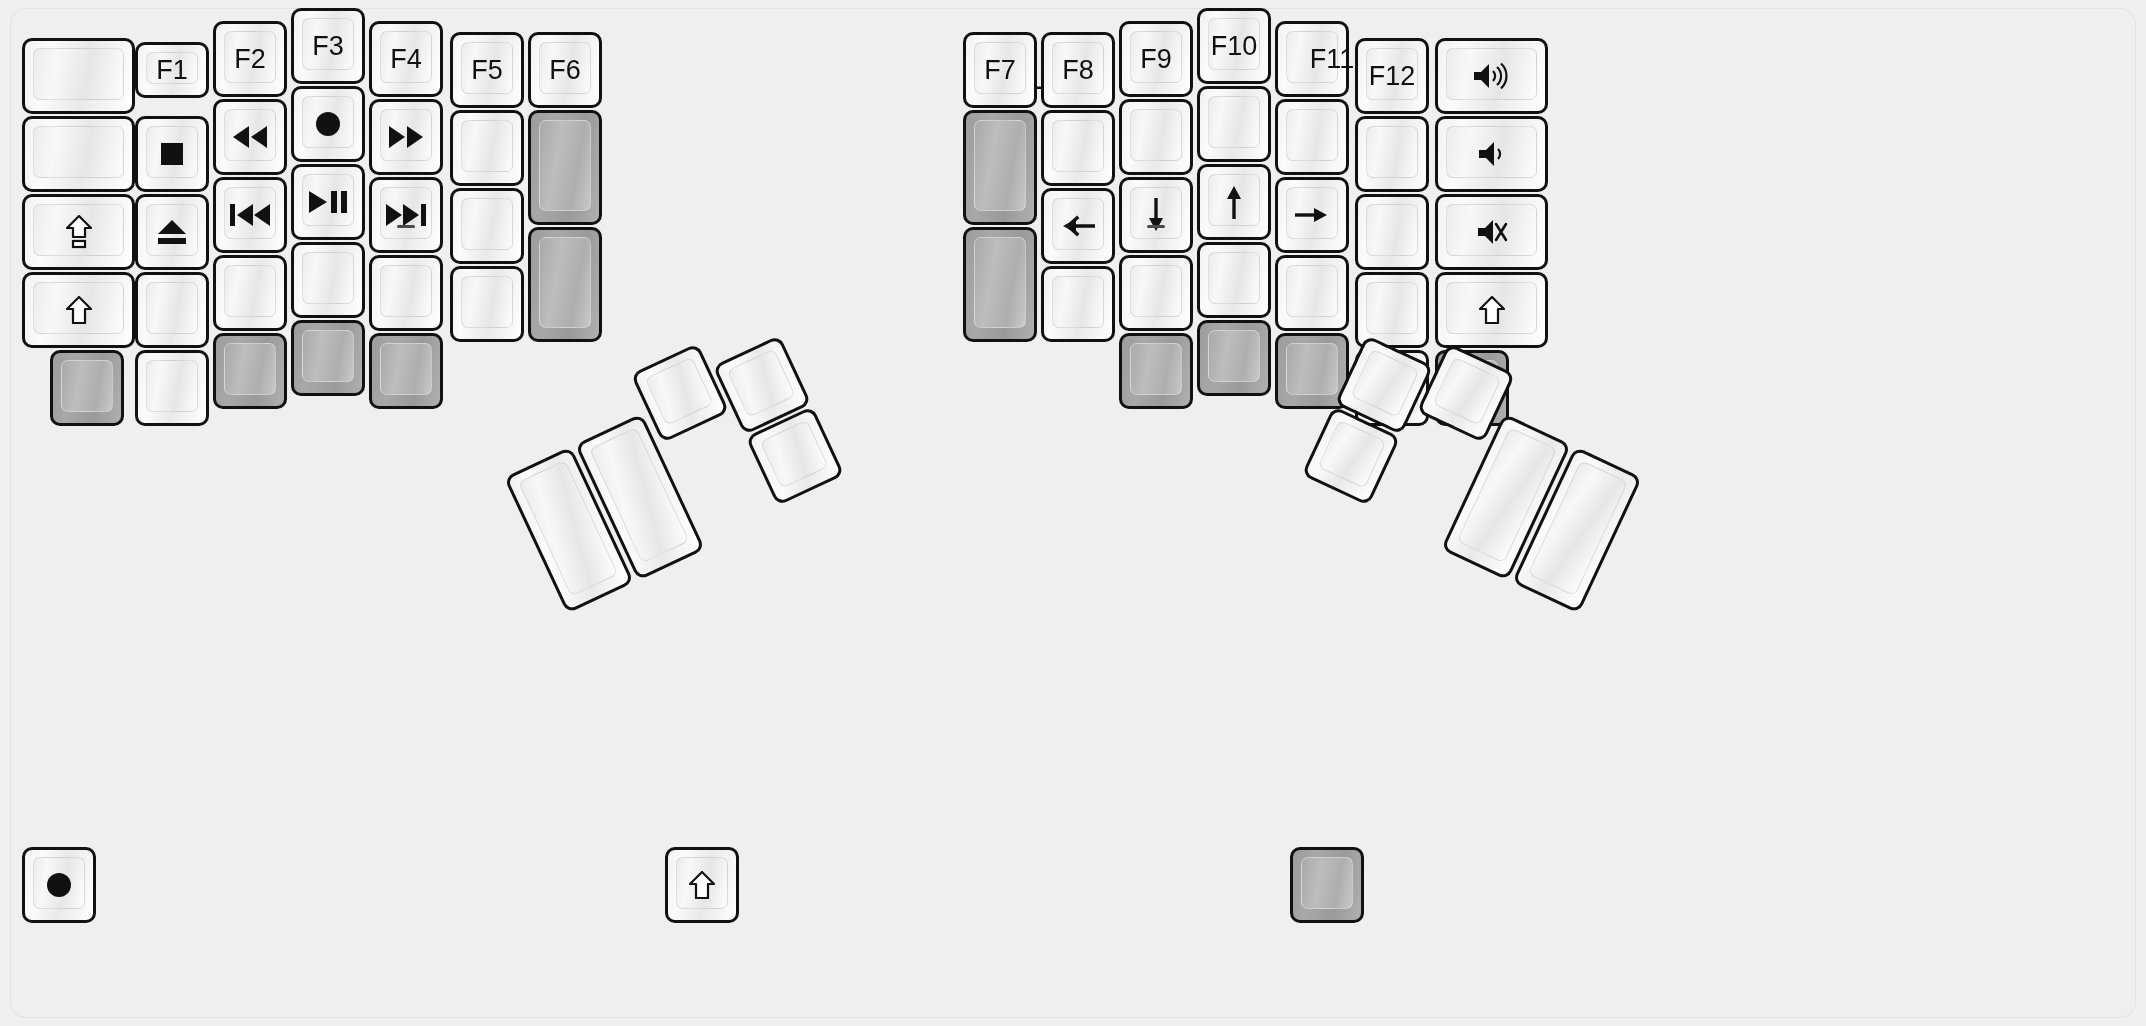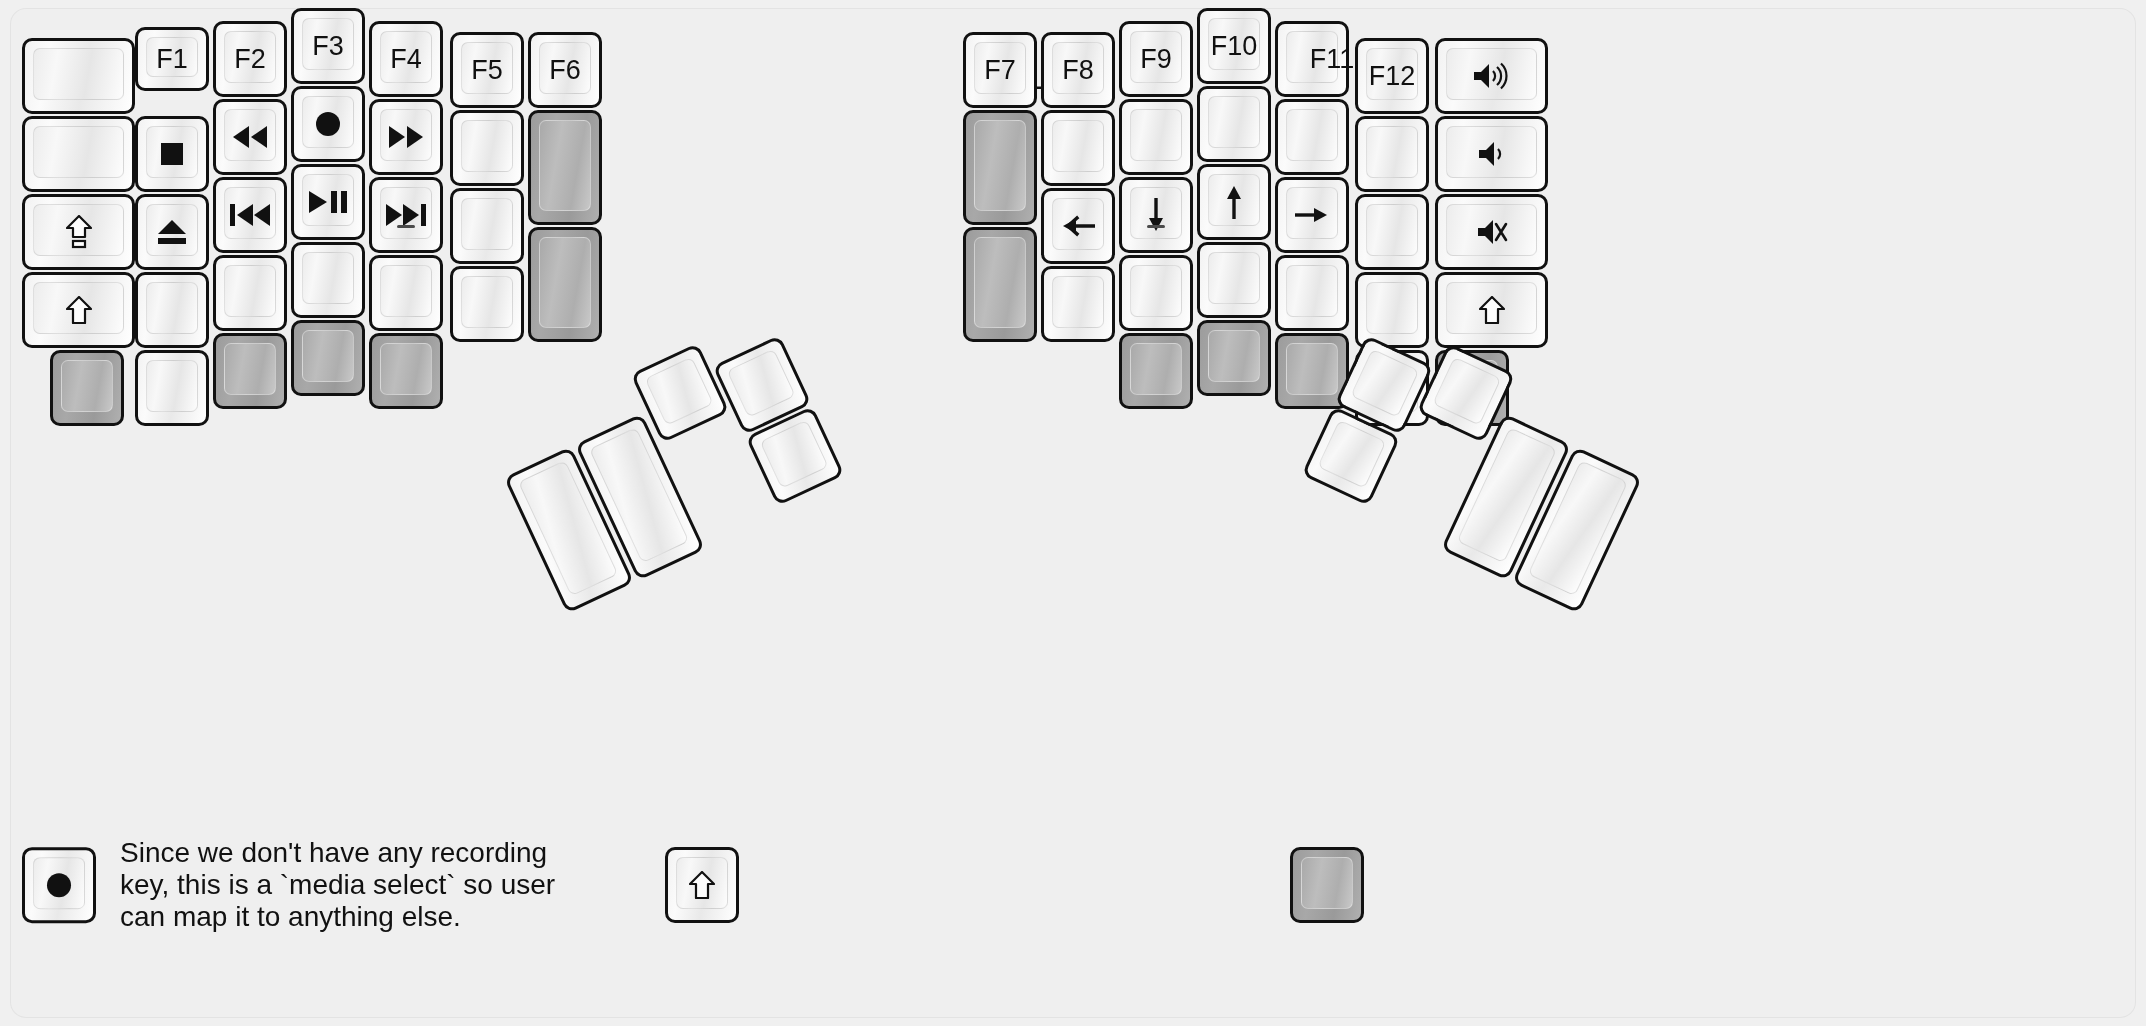--- a/index.html
+++ b/index.html
@@ -115,21 +115,21 @@
         <div class="cap"></div>
         <span style="position: relative; z-index: 2; display: flex; align-items: center; justify-content: center;">
           <svg class="glyph" width="26" height="28" viewBox="0 0 26 28" fill="#111">
             <path d="M13 1 L25 13 L19 13 L19 27 L7 27 L7 13 L1 13 Z" fill="#fdfdfd" stroke="#111" stroke-width="2.2" stroke-linejoin="round"></path>
           </svg>
         </span>
       </div>
       <div class="key transparent" style="left: 50px; top: 350px; width: 74px; height: 76px;">
         <div class="cap"></div>
       </div>
-      <div class="key" style="left: 135px; top: 27px; width: 74px; height: 64px;">
+      <div class="key" style="left: 135px; top: 42px; width: 74px; height: 56px;">
         <div class="cap"></div>
         <span class="legendtxt">F1</span>
       </div>
       <div class="key" style="left: 135px; top: 116px; width: 74px; height: 76px;">
         <div class="cap"></div>
         <span style="position: relative; z-index: 2; display: flex; align-items: center; justify-content: center;">
           <svg class="glyph" width="26" height="26" viewBox="0 0 26 26" fill="#111">
             <rect x="2" y="2" width="22" height="22"></rect>
           </svg>
         </span>
@@ -444,23 +444,20 @@
   <div id="captions-root">
       <div class="cap-item" style="left: 22px; top: 885px; transform: translateY(-50%);">
         <div class="key cap-key" style="position: relative;">
           <div class="cap"></div>
           <span style="position: relative; z-index: 2; display: flex; align-items: center; justify-content: center;">
             <svg class="glyph" width="28" height="28" viewBox="0 0 28 28" fill="#111">
               <circle cx="14" cy="14" r="12"></circle>
             </svg>
           </span>
         </div>
-        <div class="cap-text">Since we don't have any recording
-key, this is a `media select` so user
-can map it to anything else.</div>
       </div>
       <div class="cap-item" style="left: 665px; top: 885px; transform: translateY(-50%);">
         <div class="key cap-key" style="position: relative;">
           <div class="cap"></div>
           <span style="position: relative; z-index: 2; display: flex; align-items: center; justify-content: center;">
             <svg class="glyph" width="26" height="28" viewBox="0 0 26 28" fill="#111">
               <path d="M13 1 L25 13 L19 13 L19 27 L7 27 L7 13 L1 13 Z" fill="#fdfdfd" stroke="#111" stroke-width="2.2" stroke-linejoin="round"></path>
             </svg>
           </span>
         </div>

